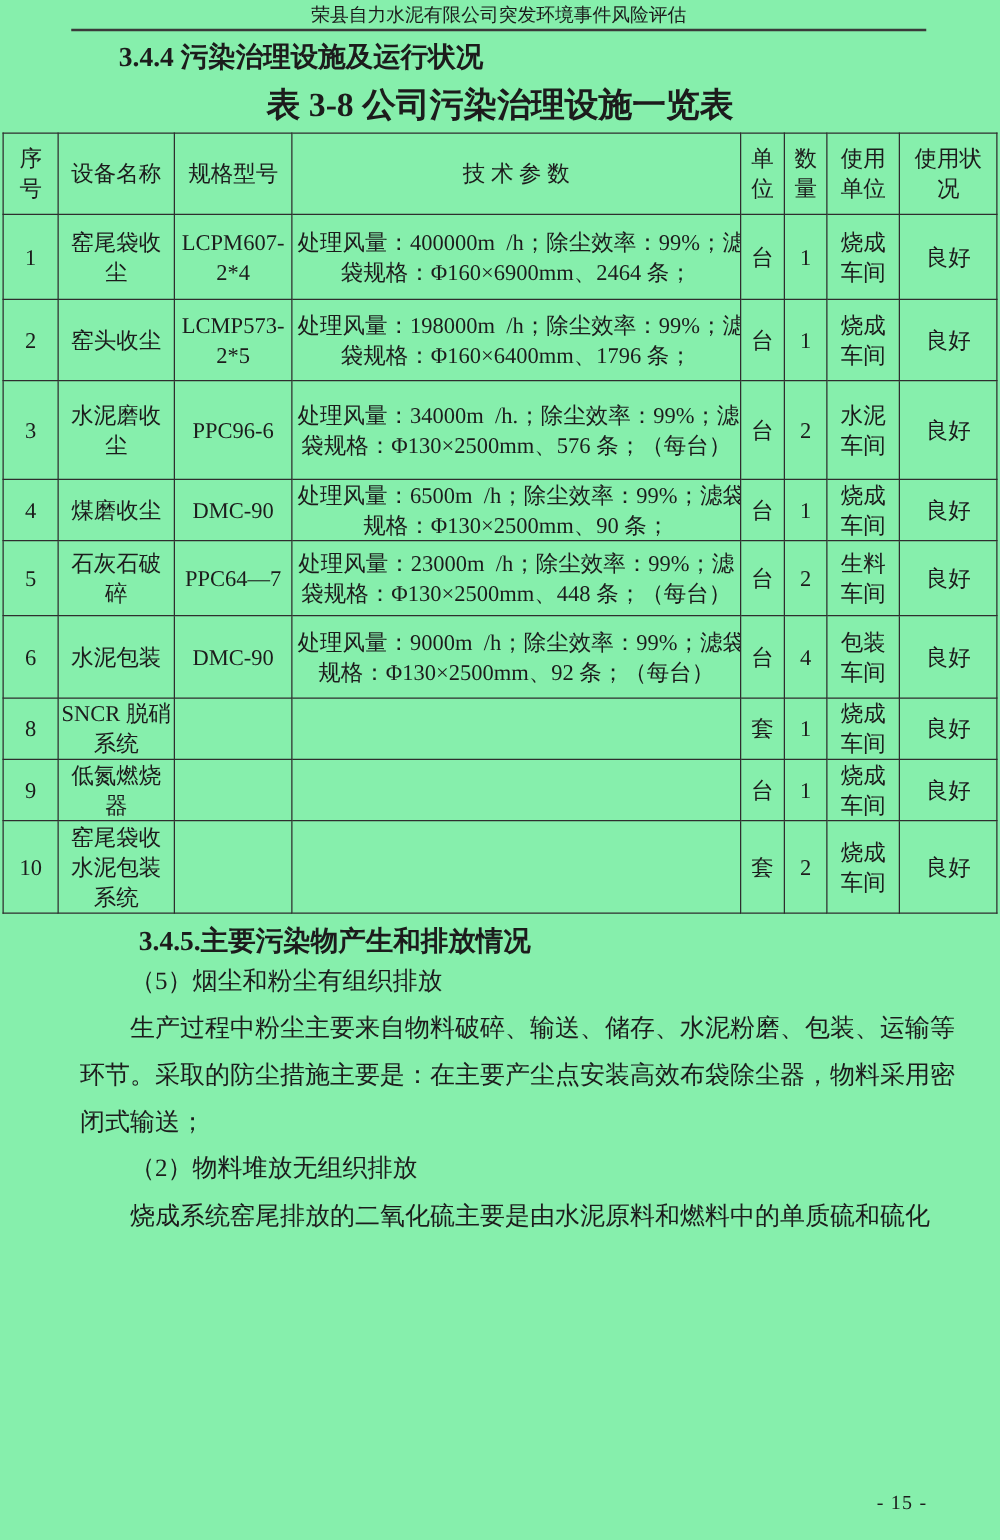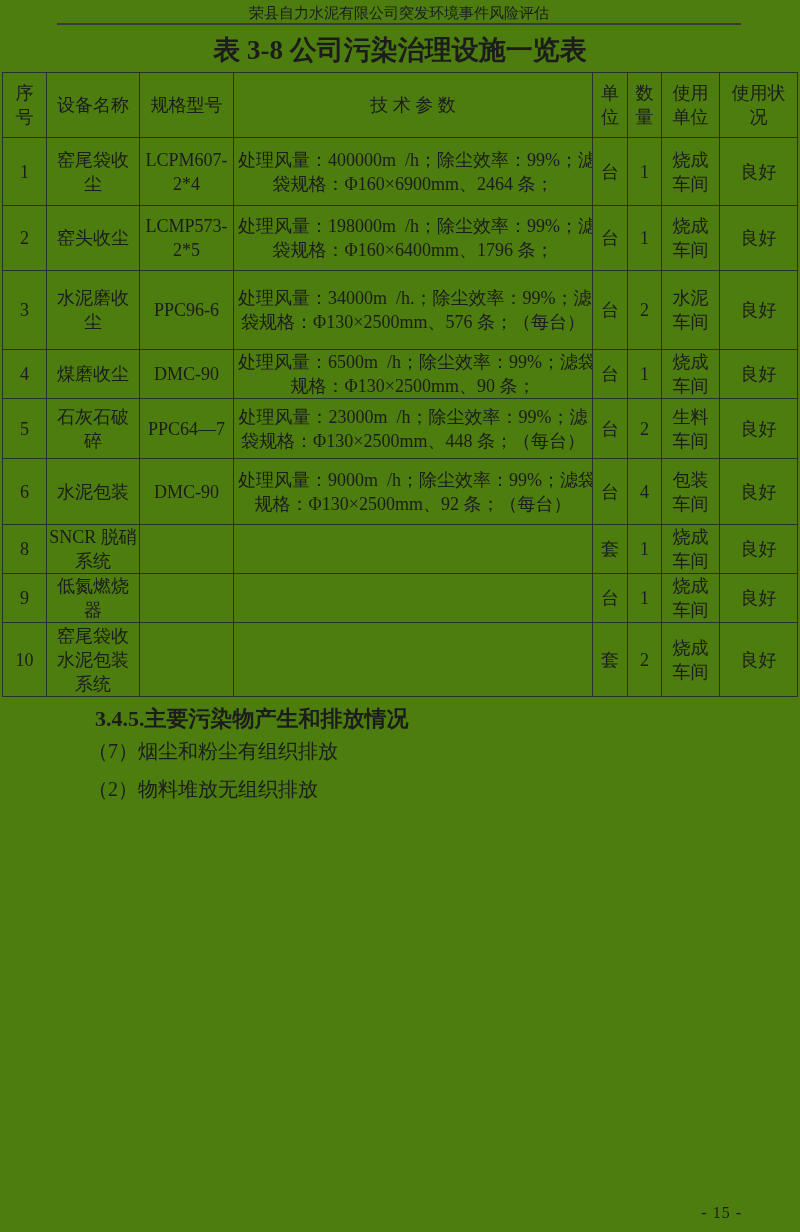--- a/index.html
+++ b/index.html
@@ -1,20 +1,20 @@
 <!DOCTYPE html>
 <html><head>
 <meta charset="utf-8">
 <style>
   html,body{margin:0;padding:0;}
   body{
     width:800px;height:1232px;background:#ffffff;color:#1c1c1c;
     font-family:"Liberation Serif","DejaVu Serif",serif;
   }
-  .page{position:relative;width:800px;height:1232px;overflow:hidden;background:#4d7c0f;}
+  .page{position:relative;width:800px;height:1232px;overflow:hidden;background:#86efac;}
 
   
   .doc-header{
     width:684px;margin-left:57px;text-align:center;
     font-size:15px;line-height:16px;padding-top:5px;padding-bottom:2px;
     border-bottom:2.5px solid #3a3a3a;
   }
 
   .h344{font-size:22px;font-weight:bold;margin:8px 0 0 95px;line-height:26px;}
   .caption{font-size:27px;font-weight:bold;text-align:center;margin-top:12px;line-height:26px;}
@@ -32,37 +32,38 @@
   tr.rh2 {height:65px;}
   tr.rh3 {height:79px;}
   tr.rh4 {height:45px;}
   tr.rh5 {height:60px;}
   tr.rh6 {height:66px;}
   tr.rh8 {height:45px;}
   tr.rh9 {height:41px;}
   tr.rh10{height:74px;}
 
   
-  .textcol{width:700px;margin-left:48px;}
+  .textcol{width:700px;margin-left:64px;}
   .h345{font-size:22px;font-weight:bold;line-height:28px;margin:8px 0 0 47px;}
   .textcol p{margin:0;font-size:20px;line-height:37.6px;}
   p.item{text-indent:40px;}
   p.bodyp{text-indent:40px;text-align:justify;}
 
-  .pageno{position:absolute;right:58px;bottom:10px;font-size:16px;letter-spacing:1px;}
+  .pageno{position:absolute;right:58px;bottom:20px;font-size:16px;letter-spacing:1px;}
 </style>
 </head>
 <body>
 
 <div class="page">
 
   <div class="doc-header">
     <span>荣县自力水泥有限公司突发环境事件风险评估</span>
   </div>
 
+  <div class="h344">3.4.4 污染治理设施及运行状况</div>
 
   <div class="caption">表 3-8 公司污染治理设施一览表</div>
 
   <table>
     <colgroup>
       <col style="width:44px">
         <col style="width:93px">
         <col style="width:94px">
         <col style="width:359px">
       <col style="width:35px">
@@ -355,19 +356,21 @@
       </td>
       <td>
             <div class="ln">良好</div>
           </td>
     </tr>
     </tbody>
   </table>
 
   <div class="textcol">
     <div class="h345">3.4.5.主要污染物产生和排放情况</div>
-    <p class="item">（7）烟尘和粉尘有组织排放</p>
+    <p class="item">（5）烟尘和粉尘有组织排放</p>
+    <p class="bodyp">生产过程中粉尘主要来自物料破碎、输送、储存、水泥粉磨、包装、运输等环节。采取的防尘措施主要是：在主要产尘点安装高效布袋除尘器，物料采用密闭式输送；</p>
     <p class="item">（2）物料堆放无组织排放</p>
+    <p class="bodyp">烧成系统窑尾排放的二氧化硫主要是由水泥原料和燃料中的单质硫和硫化</p>
   </div>
 
   <div class="pageno">- 15 -</div>
 
 </div>
 
 </body></html>

